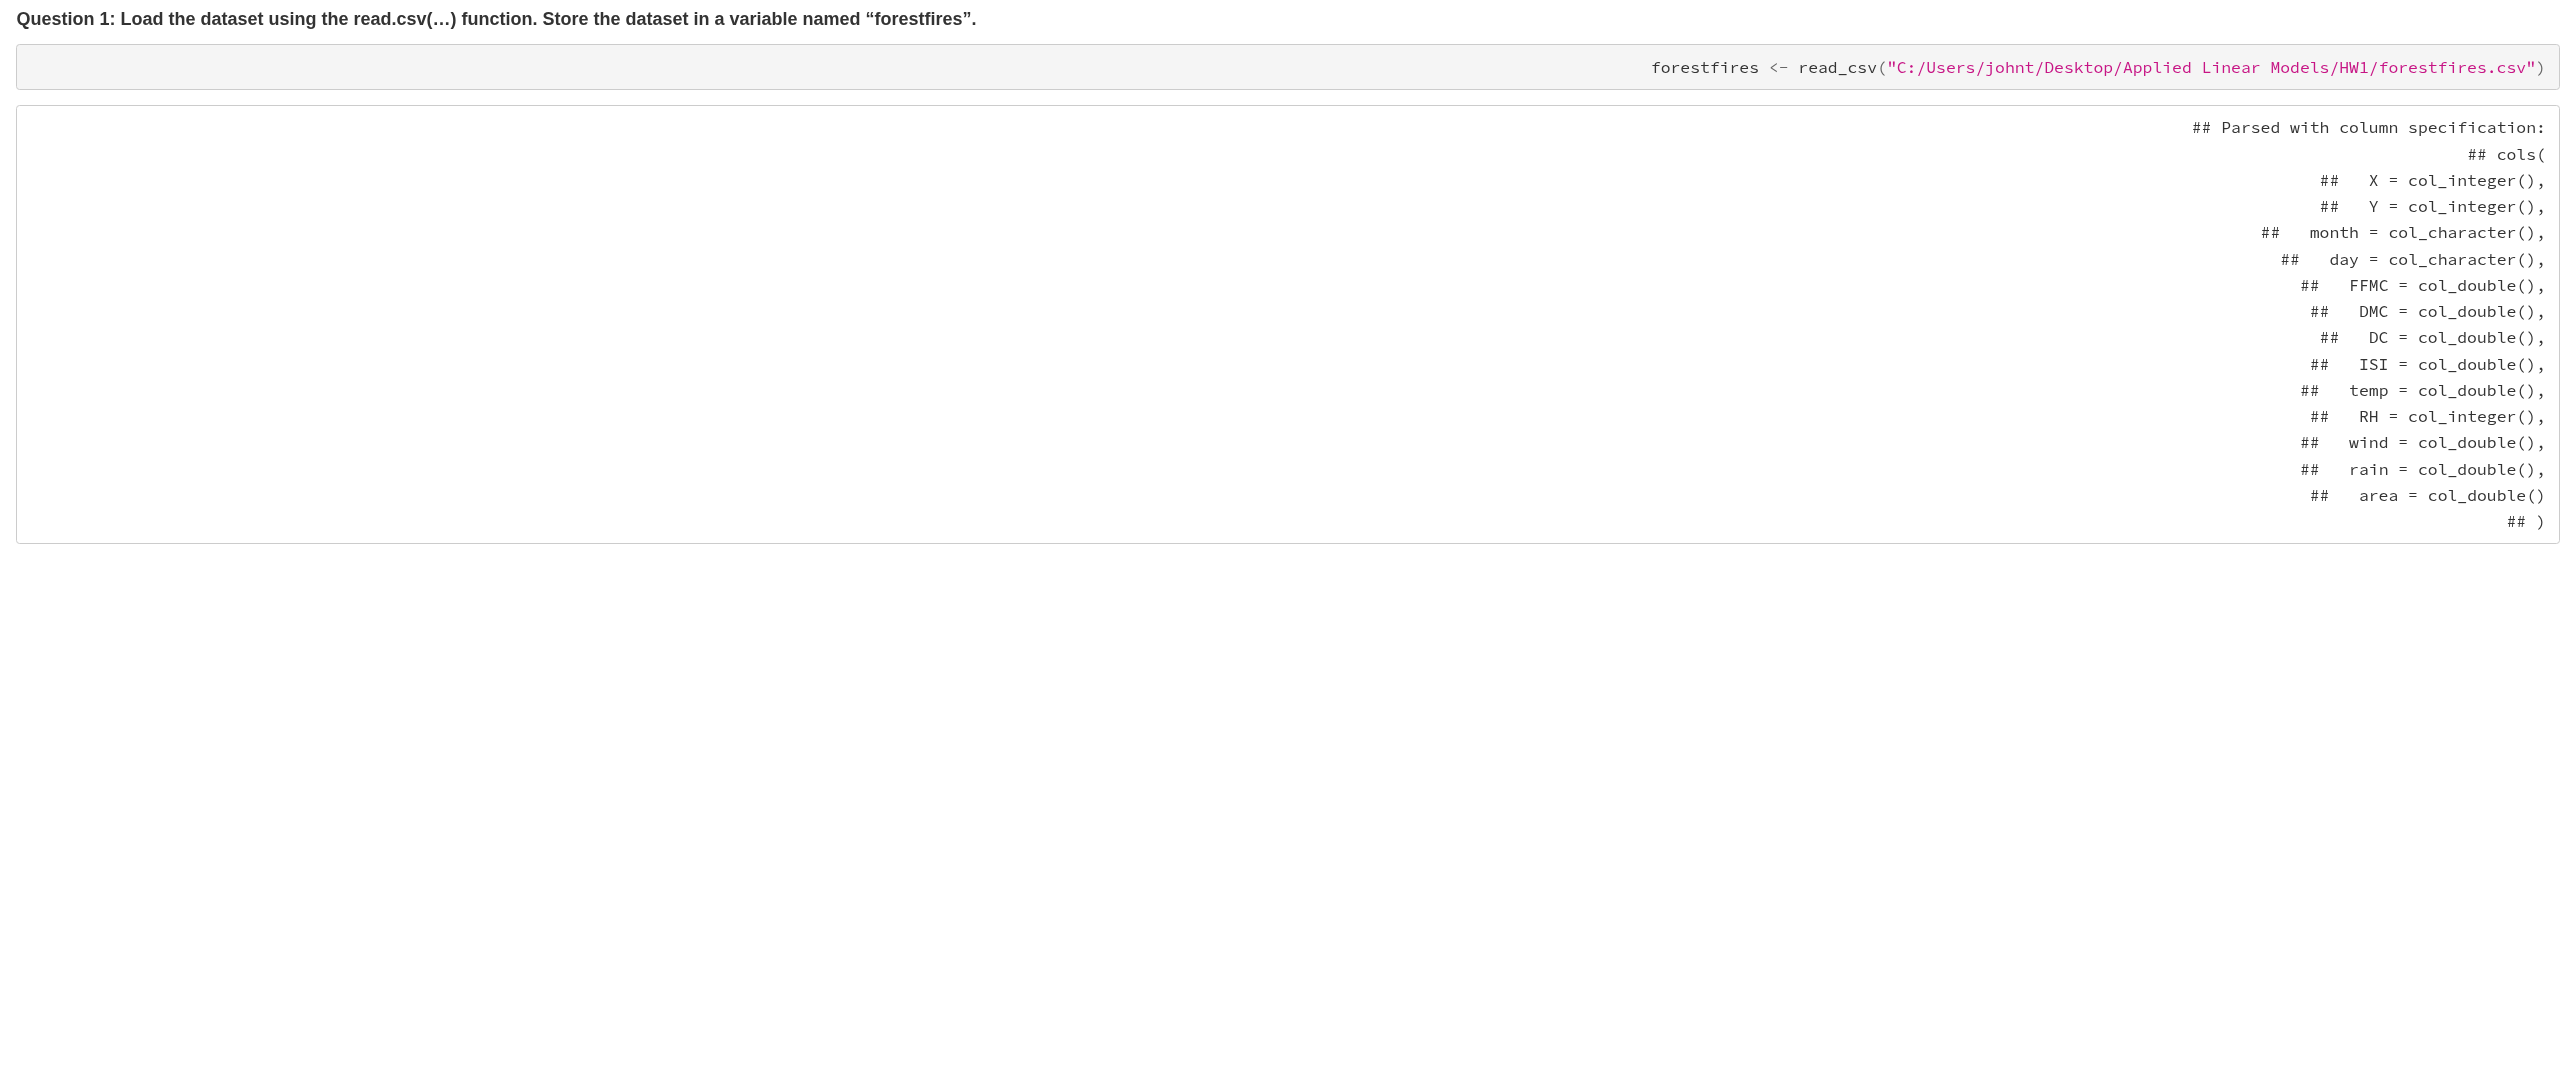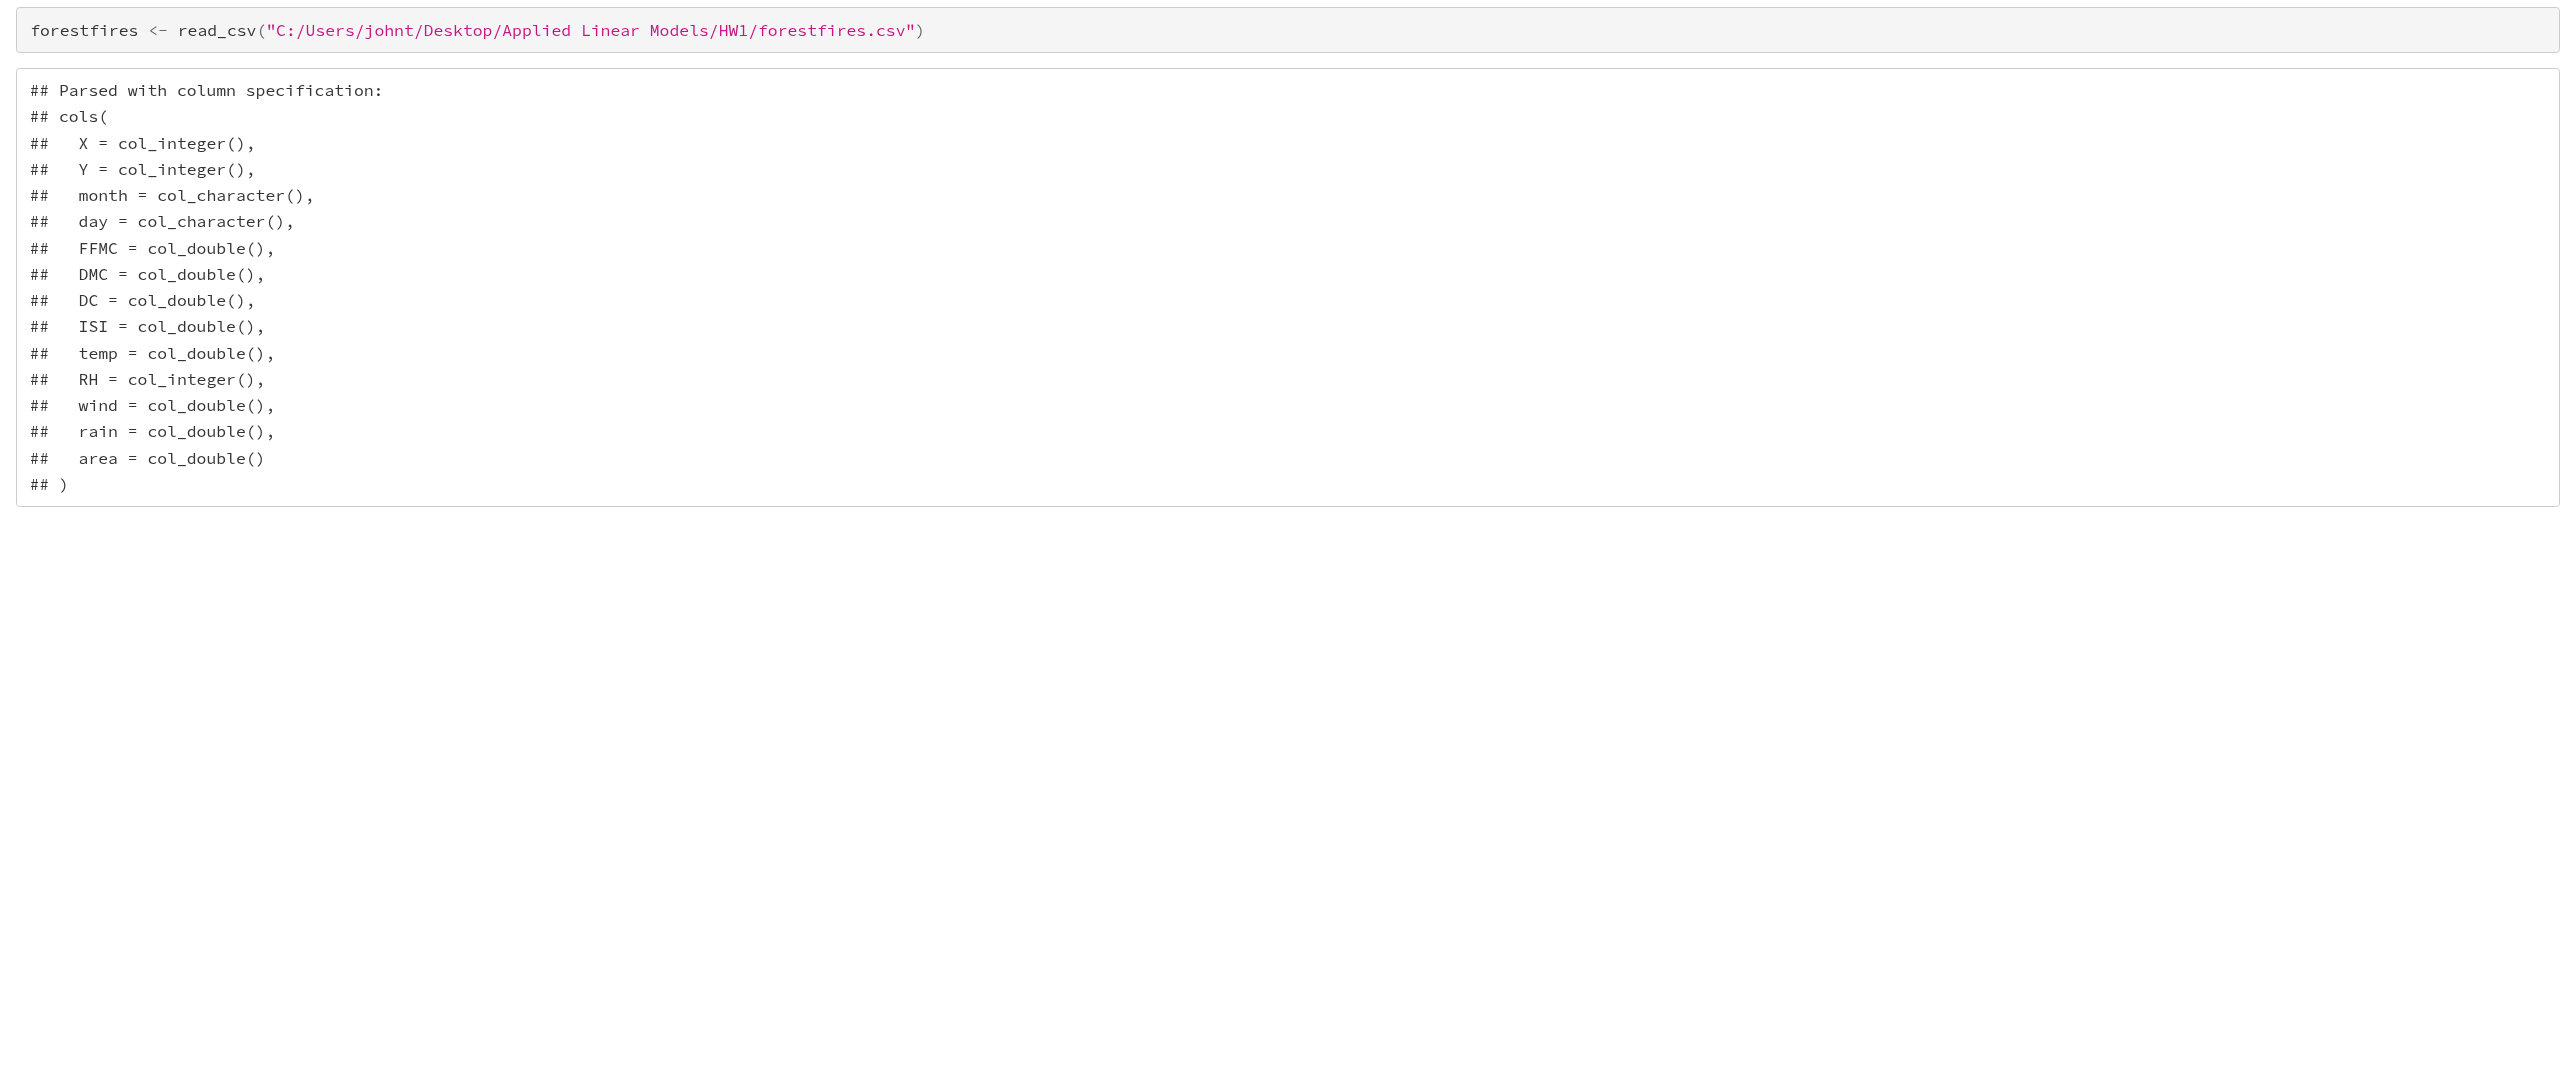--- a/index.html
+++ b/index.html
@@ -19,20 +19,21 @@
     margin: 0 0 12.8px 0;
     line-height: 1.35;
   }
   pre {
     margin: 0 0 14.6px 0;
     border: 0.9px solid #cccccc;
     border-radius: 3.6px;
     padding: 8.7px 12.8px;
     overflow-x: auto;
     line-height: 1.6;
+    text-align: right;
   }
   pre.code-input {
     background: #f5f5f5;
   }
   pre.code-output {
     background: #ffffff;
     padding-left: 12px;
   }
   code {
     font-family: "Source Code Pro", "Courier New", Courier, monospace;
@@ -44,20 +45,21 @@
   .tok-op    { color: #666666; }
   .tok-func  { color: #333333; }
   .tok-paren { color: #666666; }
   .tok-str   { color: #c71585; }
 </style>
 </head>
 <body>
 
 <div class="page">
 
+  <h3 class="question-heading">Question 1: Load the dataset using the read.csv(…) function. Store the dataset in a variable named “forestfires”.</h3>
 
   <pre class="code-input"><code><span class="tok-ident">forestfires </span><span class="tok-op">&lt;-</span><span class="tok-ident"> </span><span class="tok-func">read_csv</span><span class="tok-paren">(</span><span class="tok-str">"C:/Users/johnt/Desktop/Applied Linear Models/HW1/forestfires.csv"</span><span class="tok-paren">)</span></code></pre>
 
   <pre class="code-output"><code id="code-output">## Parsed with column specification:
 ## cols(
 ##   X = col_integer(),
 ##   Y = col_integer(),
 ##   month = col_character(),
 ##   day = col_character(),
 ##   FFMC = col_double(),

